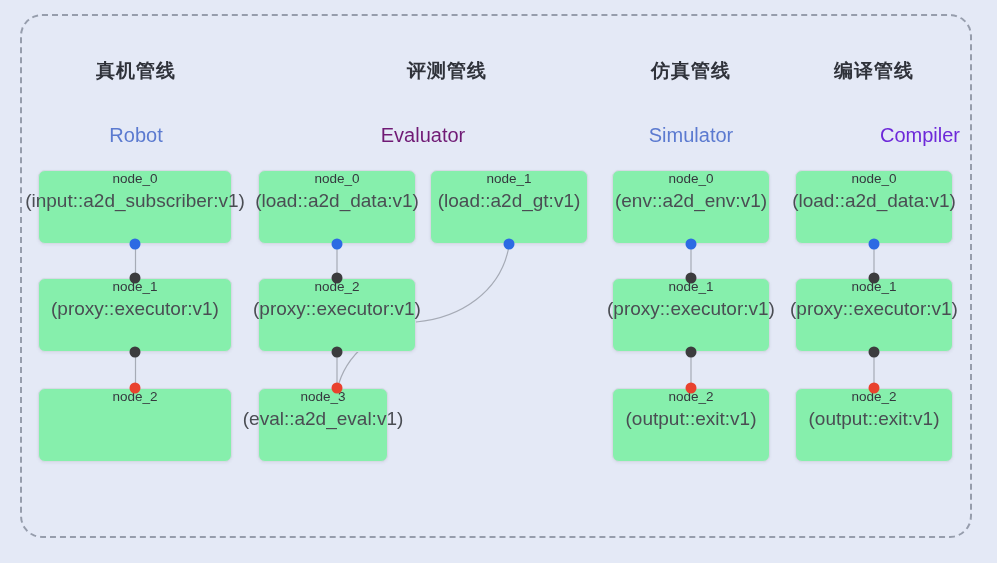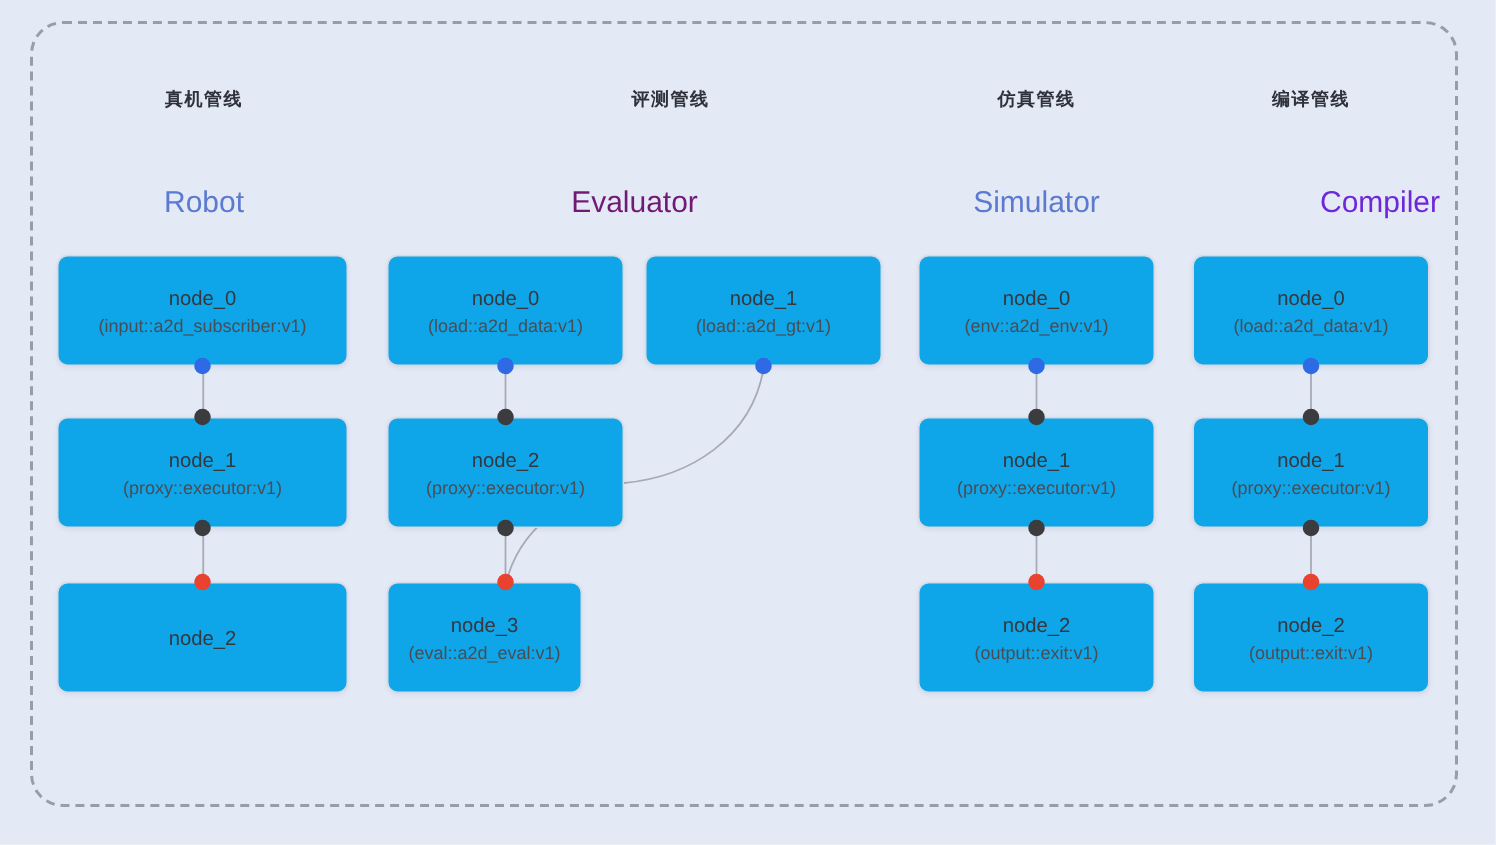--- a/index.html
+++ b/index.html
@@ -14,38 +14,38 @@
     position:absolute;
     left:20px;top:14px;width:952px;height:524px;
     box-sizing:border-box;
     border:2px dashed #969dac;
     border-radius:22px;
     z-index:0;
   }
   svg.edges{position:absolute;left:0;top:0;z-index:1;}
   .title-zh{
     position:absolute;top:58px;transform:translateX(-50%);
-    font-size:12px;font-weight:bold;color:#2f323a;
+    font-size:19px;font-weight:bold;color:#2f323a;
     letter-spacing:1px;white-space:nowrap;z-index:2;text-align:right;
   }
   .title-en{
     position:absolute;top:124px;transform:translateX(-50%);
     font-size:20px;color:#5b7ad0;white-space:nowrap;z-index:2;
   }
   .node-box{
     position:absolute;box-sizing:border-box;
-    background:#0ea5e9;
+    background:#86efac;
     border:1px solid #d6dae4;
     border-radius:7px;
     box-shadow:0 1px 3px rgba(60,70,100,0.08);
-    display:flex;flex-direction:column;align-items:center;justify-content:center;
+    display:flex;flex-direction:column;align-items:center;
     gap:4px;z-index:2;
   }
   .node-name{font-size:13.5px;color:#35383e;}
-  .node-type{font-size:12px;color:#4a4d53;}
+  .node-type{font-size:19px;color:#4a4d53;}
   .port-dot{
     position:absolute;width:11px;height:11px;border-radius:50%;
     transform:translate(-50%,-50%);z-index:3;
   }
 </style>
 </head>
 <body>
 
 <div class="stage">
   <div class="frame"></div>

